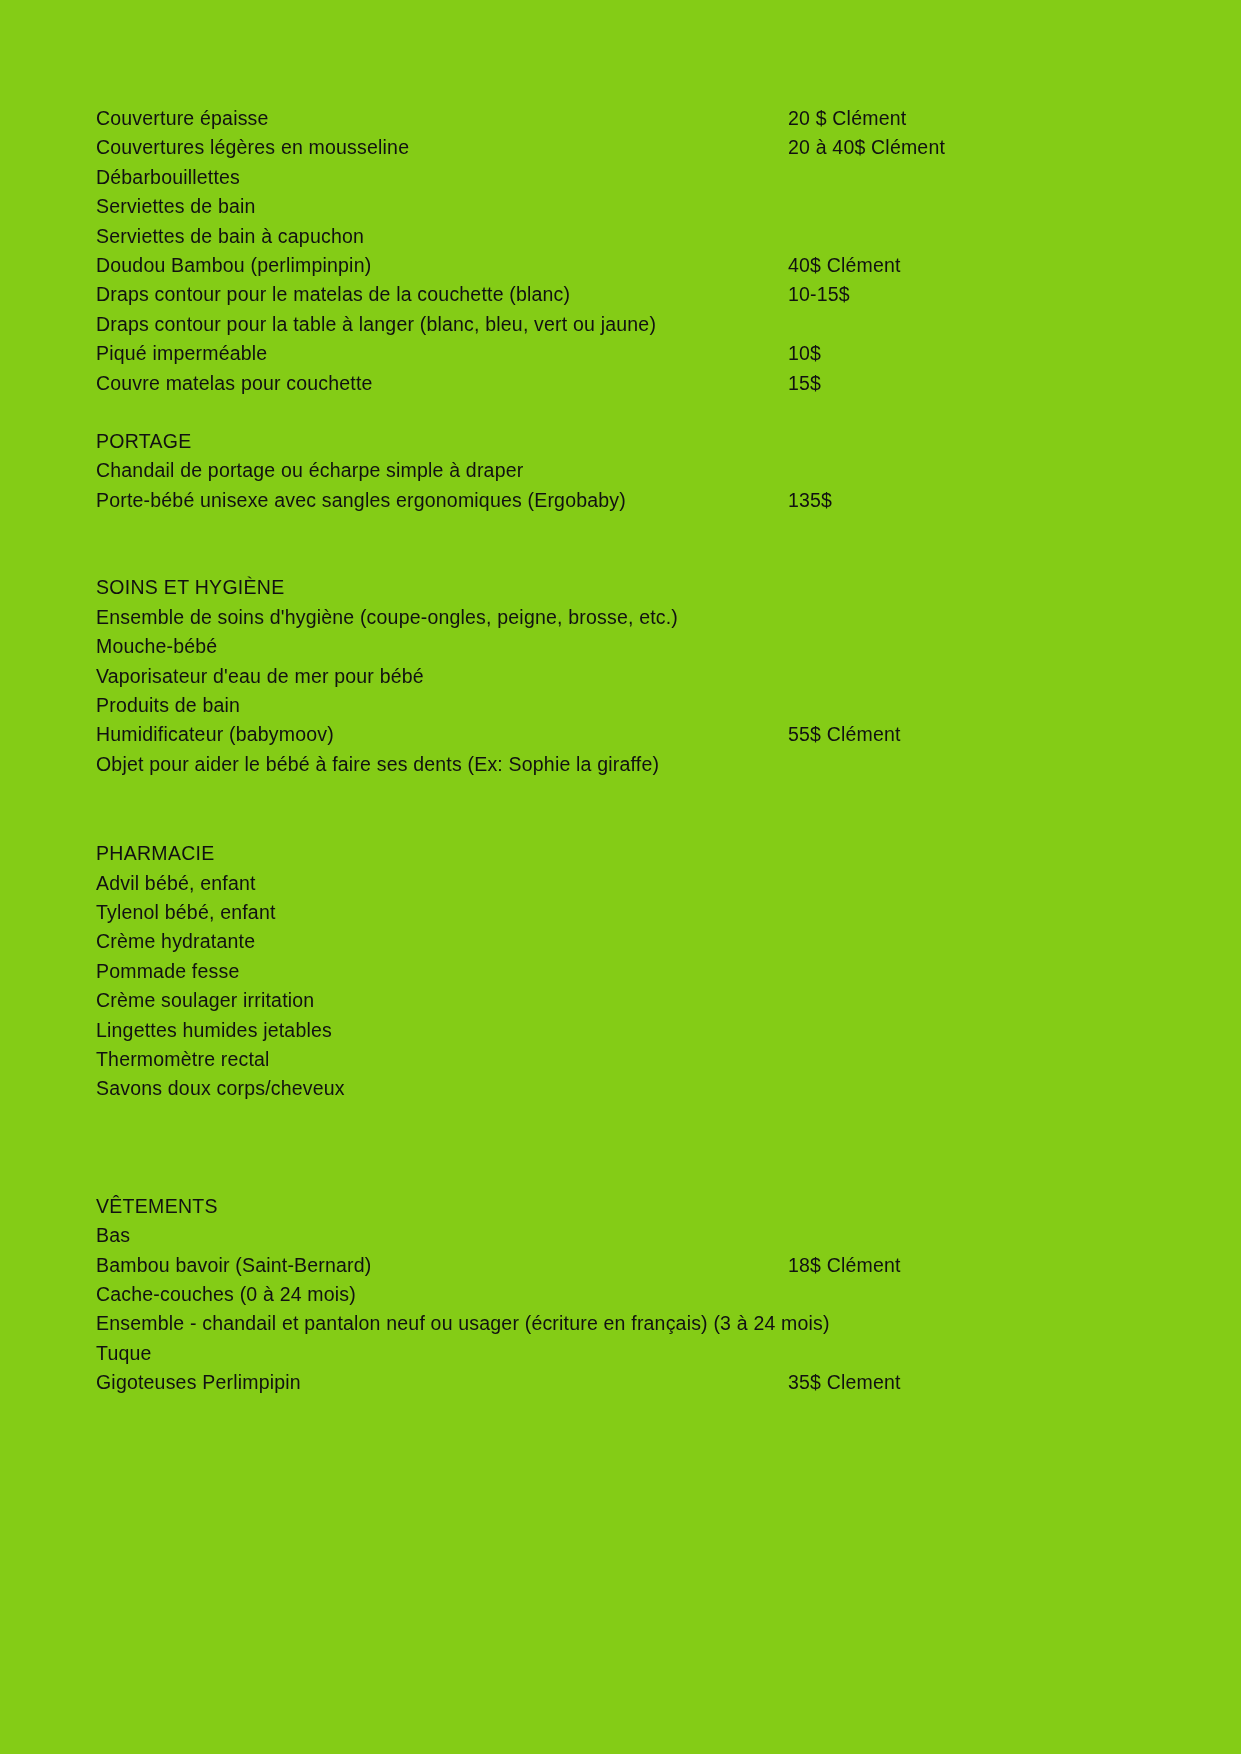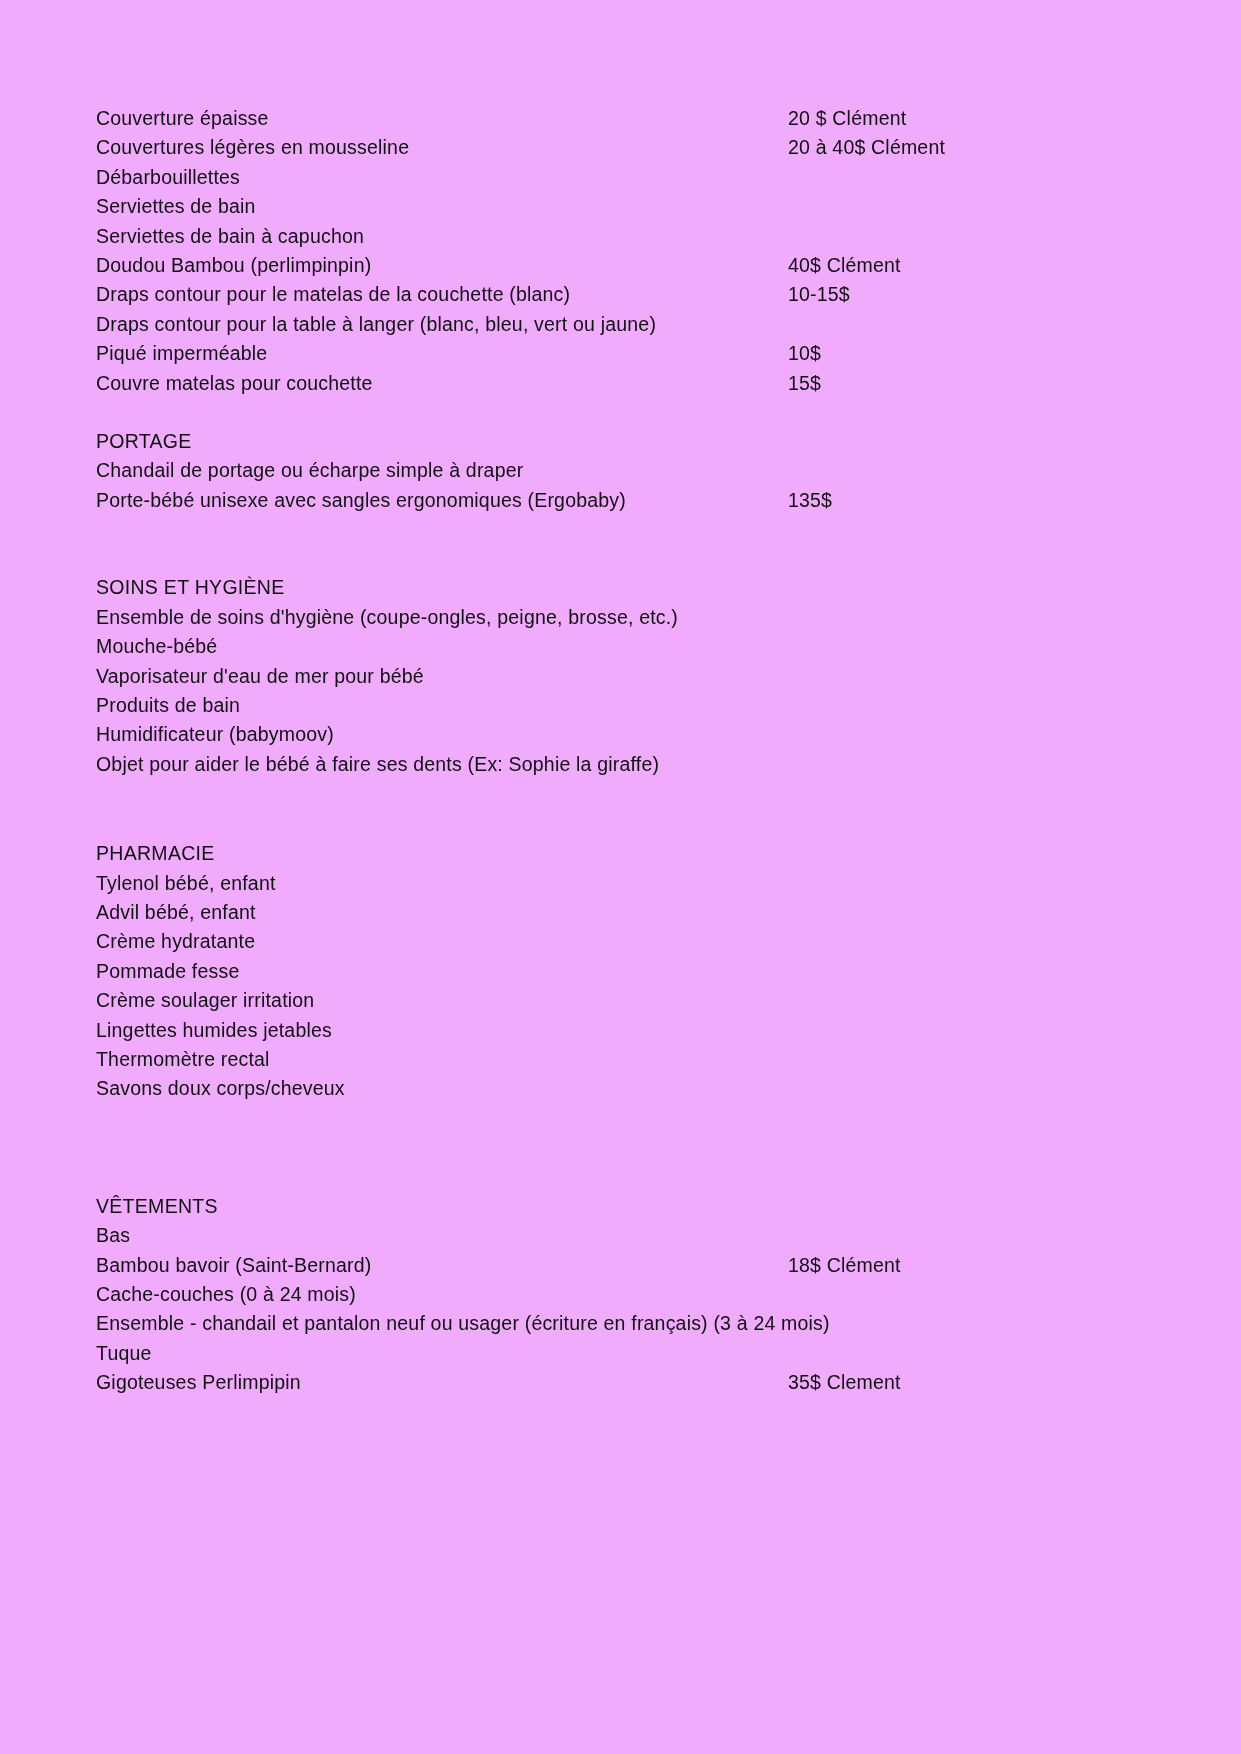--- a/index.html
+++ b/index.html
@@ -8,21 +8,21 @@
     background: #ffffff;
   }
   body {
     font-family: "Liberation Sans", sans-serif;
     color: #000000;
   }
   .page {
     position: relative;
     width: 1241px;
     height: 1754px;
-    background: #f0abfc;
+    background: #84cc16;
     margin: 0 auto;
     overflow: hidden;
     box-sizing: border-box;
     text-decoration: underline;
   }
   .doc-body {
     position: absolute;
     left: 96px;
     top: 104px;
     width: 1060px;
@@ -134,39 +134,40 @@
       <div class="line">
         <span class="label">Vaporisateur d'eau de mer pour bébé</span>
         <span class="price"></span>
       </div>
       <div class="line">
         <span class="label">Produits de bain</span>
         <span class="price"></span>
       </div>
       <div class="line">
         <span class="label">Humidificateur (babymoov)</span>
+        <span class="price">55$ Clément</span>
       </div>
       <div class="line">
         <span class="label">Objet pour aider le bébé à faire ses dents (Ex: Sophie la giraffe)</span>
         <span class="price"></span>
       </div>
     </div>
 
     <div class="spacer-lg"></div>
 
     <div>
       <div class="line heading">
         <span class="label">PHARMACIE</span>
       </div>
       <div class="line">
+        <span class="label">Advil bébé, enfant</span>
+        <span class="price"></span>
+      </div>
+      <div class="line">
         <span class="label">Tylenol bébé, enfant</span>
-        <span class="price"></span>
-      </div>
-      <div class="line">
-        <span class="label">Advil bébé, enfant</span>
         <span class="price"></span>
       </div>
       <div class="line">
         <span class="label">Crème hydratante</span>
         <span class="price"></span>
       </div>
       <div class="line">
         <span class="label">Pommade fesse</span>
         <span class="price"></span>
       </div>

